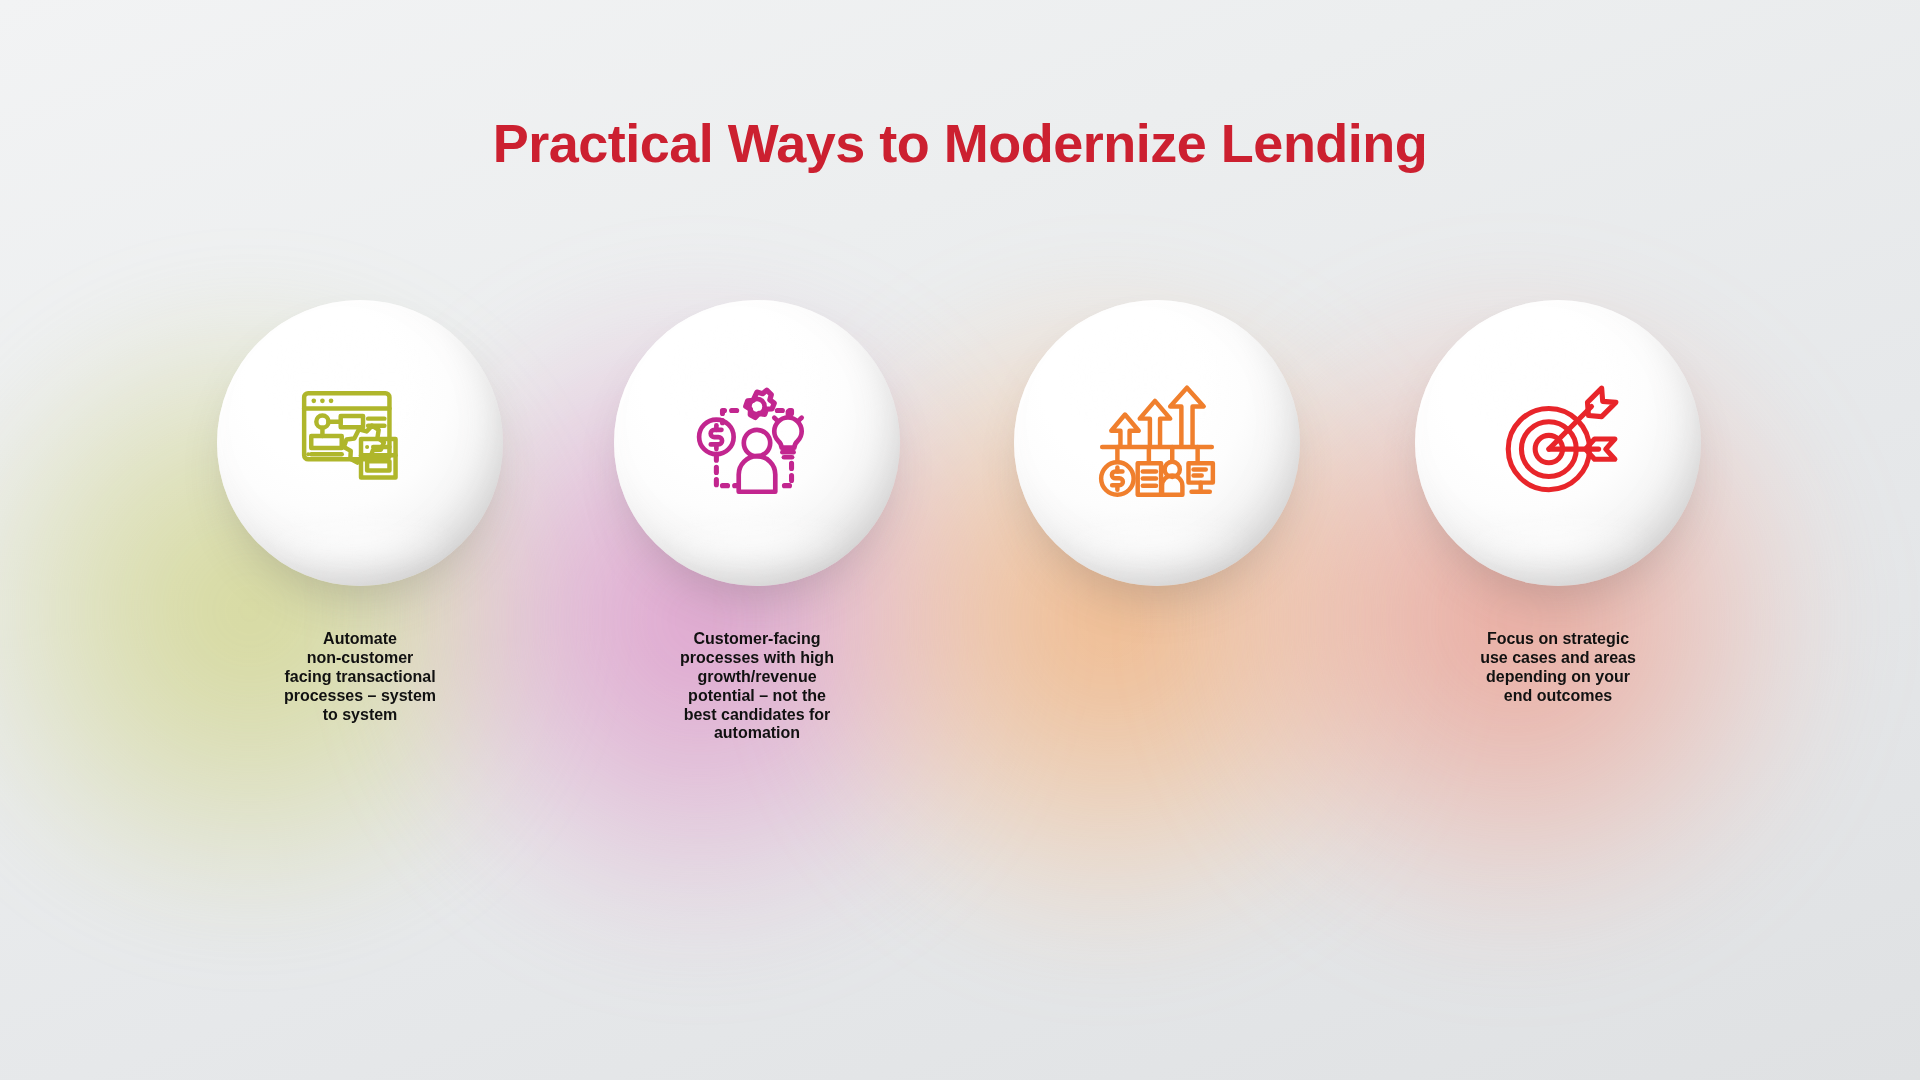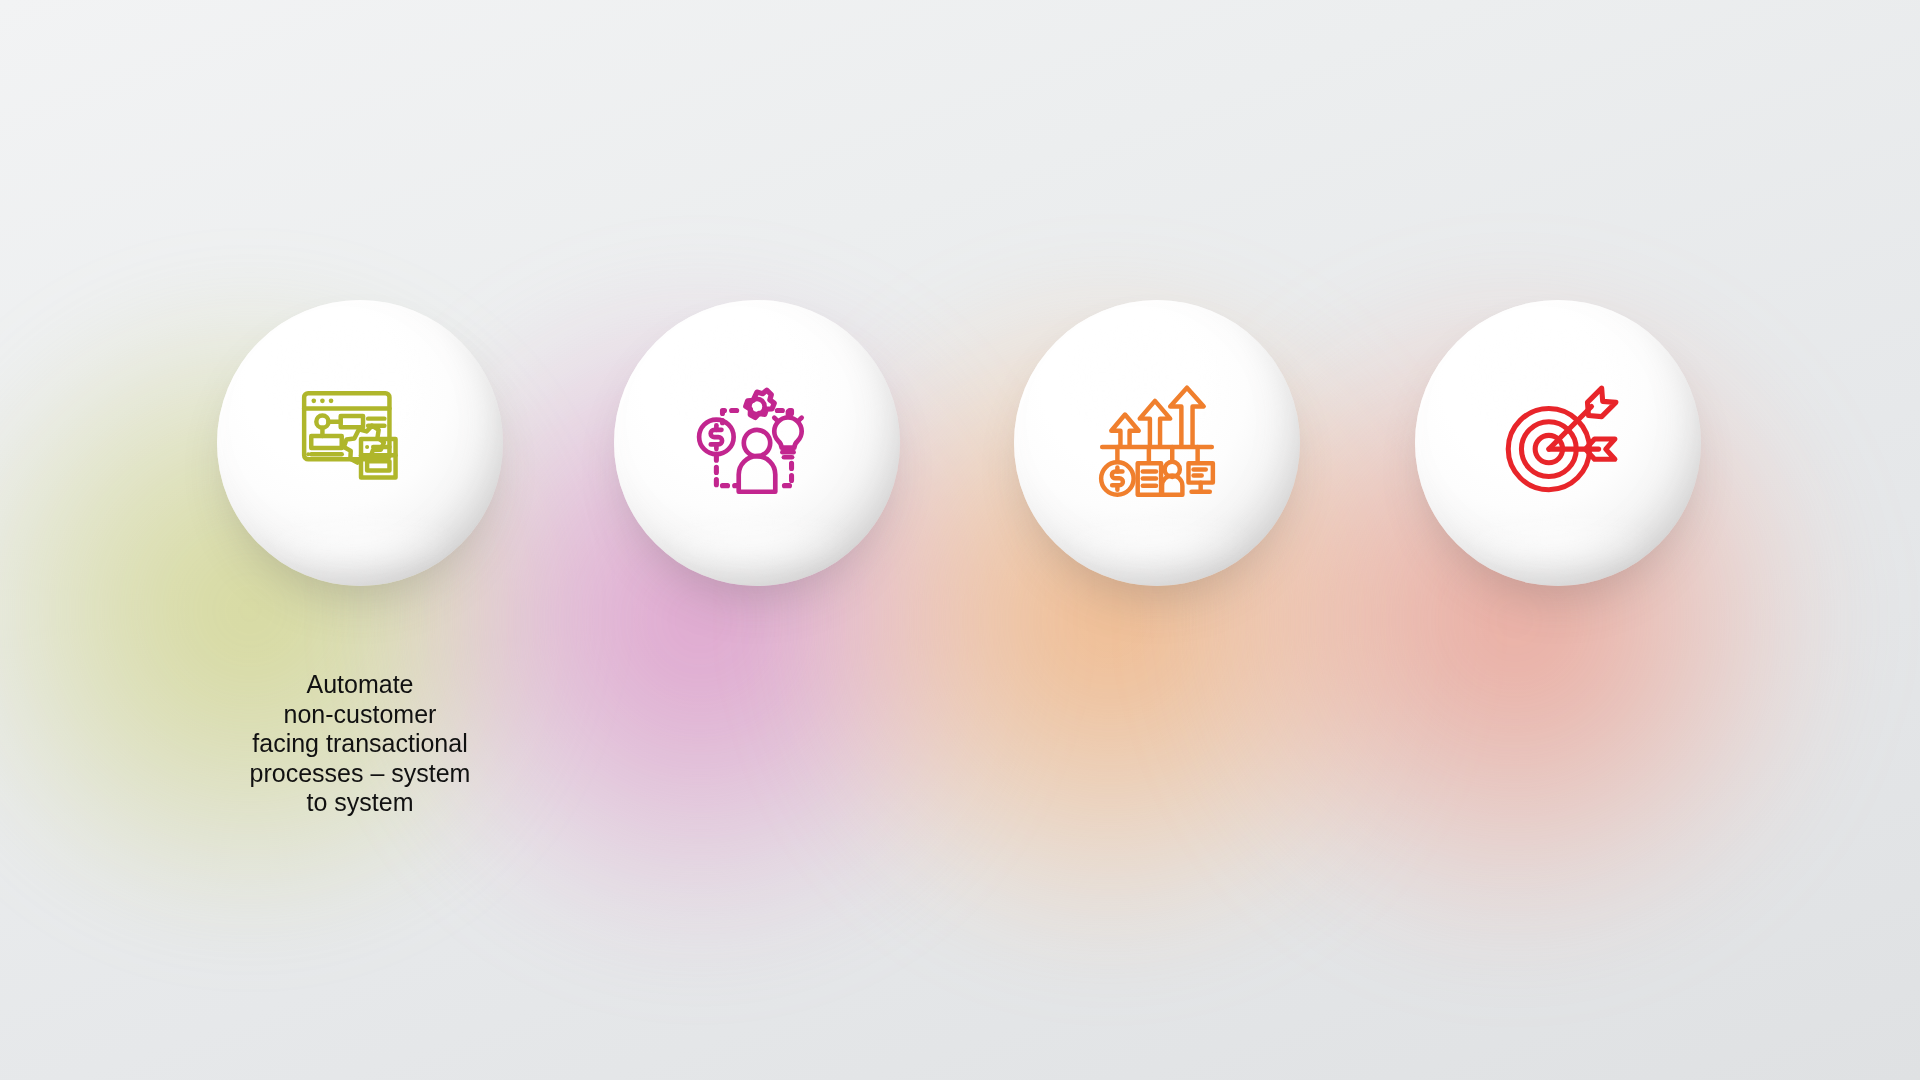--- a/index.html
+++ b/index.html
@@ -115,37 +115,38 @@
   .sphere-icon {
     position:absolute; left:50%; top:50%;
     transform:translate(-50%,-50%);
     width:130px; height:130px;
     display:flex; align-items:center; justify-content:center;
   }
   .sphere-icon svg { width:100%; height:100%; display:block; }
 
   
   .caption {
-    margin-top:84px;
+    margin-top:44px;
     text-align:center;
-    font-size:25px; font-weight:normal; line-height:1.18;
+    font-size:16px; font-weight:bold; line-height:1.18;
     color:#111111;
     white-space:pre-line;
   }
 </style>
 </head>
 <body>
 
 <div id="slide">
 
   <div class="glow glow-olive"></div>
   <div class="glow glow-magenta"></div>
   <div class="glow glow-orange"></div>
   <div class="glow glow-red"></div>
 
+  <h1 id="title">Practical Ways to Modernize Lending</h1>
 
   <div class="card card-1">
     <div class="sphere">
       <div class="sphere-icon">
         <svg viewBox="0 0 128 128" fill="none" stroke="#afb62b" stroke-width="4.4" stroke-linecap="round" stroke-linejoin="round">
 
           <rect x="9" y="15" width="84" height="65" rx="4"></rect>
           <line x1="9" y1="30" x2="93" y2="30"></line>
           <circle cx="18.5" cy="22.5" r="2.3" fill="#afb62b" stroke="none"></circle>
           <circle cx="27" cy="22.5" r="2.3" fill="#afb62b" stroke="none"></circle>
@@ -203,20 +204,26 @@
 
           <g stroke-dasharray="5 7" stroke-width="5">
             <polyline points="44,32 30,32 30,44"></polyline>
             <polyline points="84,32 98,32 98,40"></polyline>
             <polyline points="24,76 24,106 44,106"></polyline>
             <polyline points="98,84 98,106 84,106"></polyline>
           </g>
         </svg>
       </div>
     </div>
+    <div class="caption">Customer-facing
+processes with high
+growth/revenue
+potential – not the
+best candidates for
+automation</div>
   </div>
 
   <div class="card card-3">
     <div class="sphere">
       <div class="sphere-icon">
         <svg viewBox="0 0 128 128" fill="none" stroke="#f07f2d" stroke-width="4.4" stroke-linecap="round" stroke-linejoin="round">
 
           <path d="M28 66 v-14 h-9 l13.5 -16 13.5 16 h-9 v14"></path>
 
           <path d="M57 66 v-26 h-10 l15 -17.5 15 17.5 h-10 v26"></path>
@@ -264,15 +271,19 @@
 
           <line x1="55" y1="70" x2="104" y2="70"></line>
           <line x1="55" y1="70" x2="97" y2="28"></line>
 
           <path d="M100 60 h20 l-9 10 9 10 h-20 l-9 -10 z"></path>
 
           <path d="M93 24 l14 -14 1 13 13 1 -14 14 -13 -1 z"></path>
         </svg>
       </div>
     </div>
+    <div class="caption">Focus on strategic
+use cases and areas
+depending on your
+end outcomes</div>
   </div>
 
 </div>
 
 </body></html>

